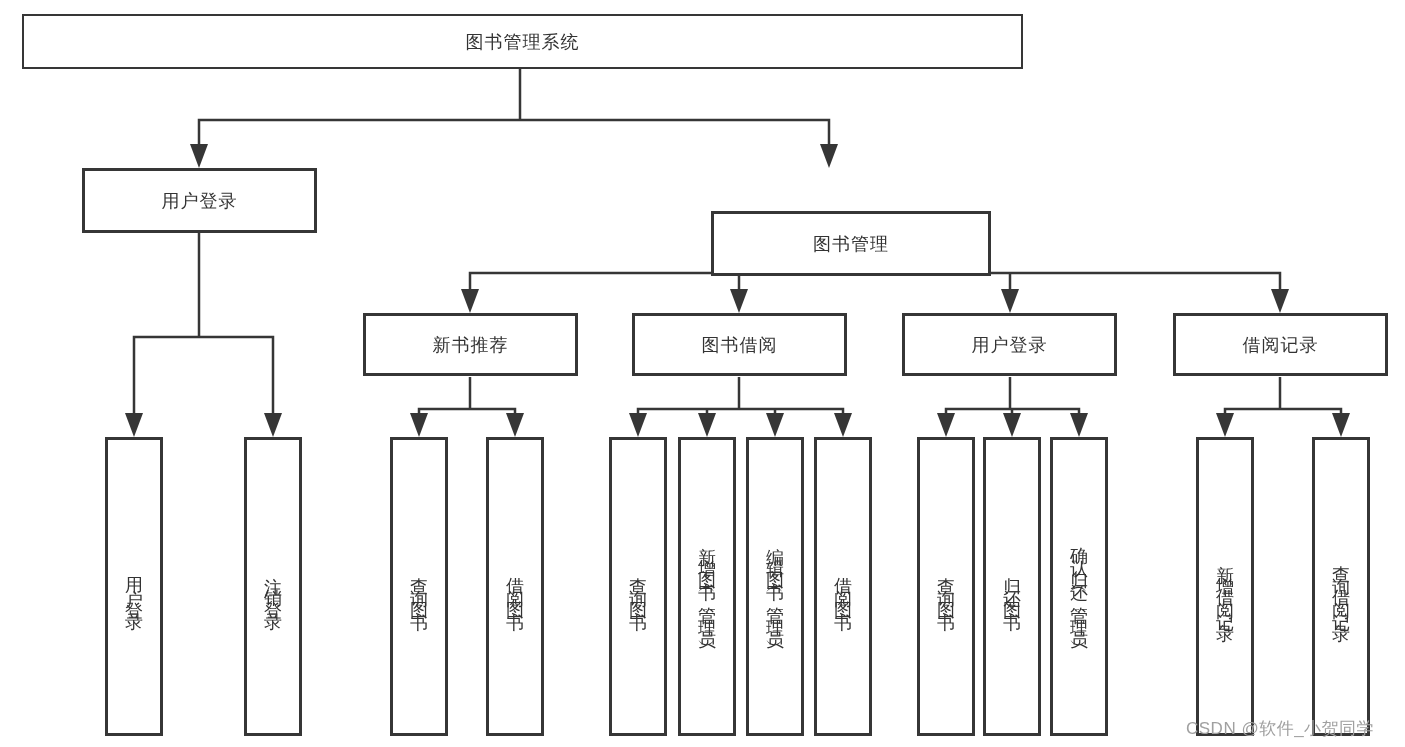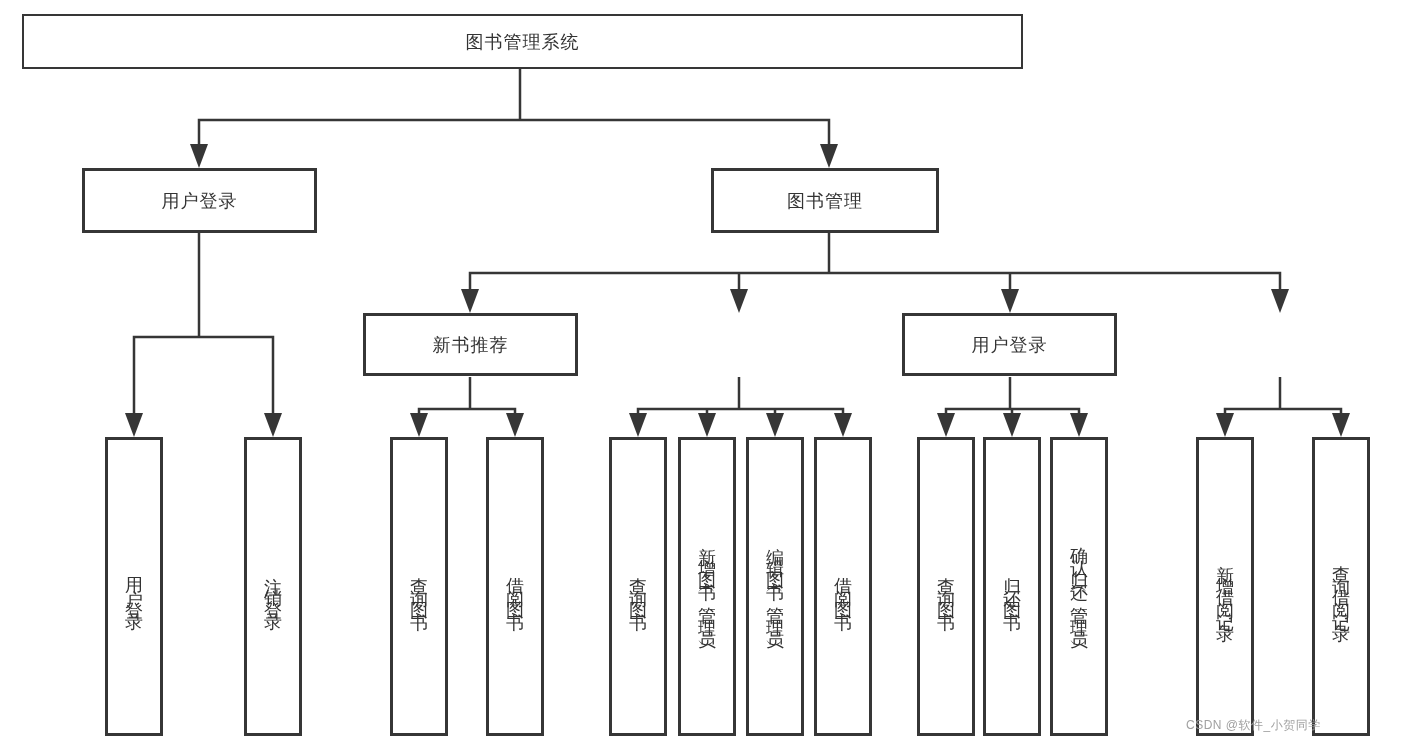--- a/index.html
+++ b/index.html
@@ -29,21 +29,21 @@
     writing-mode:vertical-rl;
     text-orientation:mixed;
     letter-spacing:12px;
     line-height:1;
     font-size:18px;
     white-space:nowrap;
   }
   .watermark{
     position:absolute;
     left:1186px;top:717px;
-    font-size:12px;
+    font-size:17px;
     color:#a0a0a0;
     letter-spacing:0.5px;
     white-space:nowrap;
     z-index:5;
   }
 </style>
 </head>
 <body>
 
 <div class="stage">
@@ -91,24 +91,26 @@
       <polygon points="1003,413 1021,413 1012,437"></polygon>
       <polygon points="1070,413 1088,413 1079,437"></polygon>
       <polygon points="1216,413 1234,413 1225,437"></polygon>
       <polygon points="1332,413 1350,413 1341,437"></polygon>
     </g>
   </svg>
 
   <div class="box root">图书管理系统</div>
 
   <div class="box lvl2" style="left:82px;width:235px;">用户登录</div>
-  <div class="box lvl2" style="left:711px;width:228px;">图书管理</div>
+  <div class="box lvl2" style="left:711px;width:280px;margin-top:43px;">图书管理</div>
 
   <div class="box lvl3" style="left:363px;">新书推荐</div>
+  <div class="box lvl3" style="left:632px;">图书借阅</div>
   <div class="box lvl3" style="left:902px;">用户登录</div>
+  <div class="box lvl3" style="left:1173px;">借阅记录</div>
 
   <div class="box leaf" style="left:105px;">
     <span class="vtext">用户登录</span>
   </div>
   <div class="box leaf" style="left:244px;">
     <span class="vtext">注销登录</span>
   </div>
 
   <div class="box leaf" style="left:390px;">
     <span class="vtext">查询图书</span>

